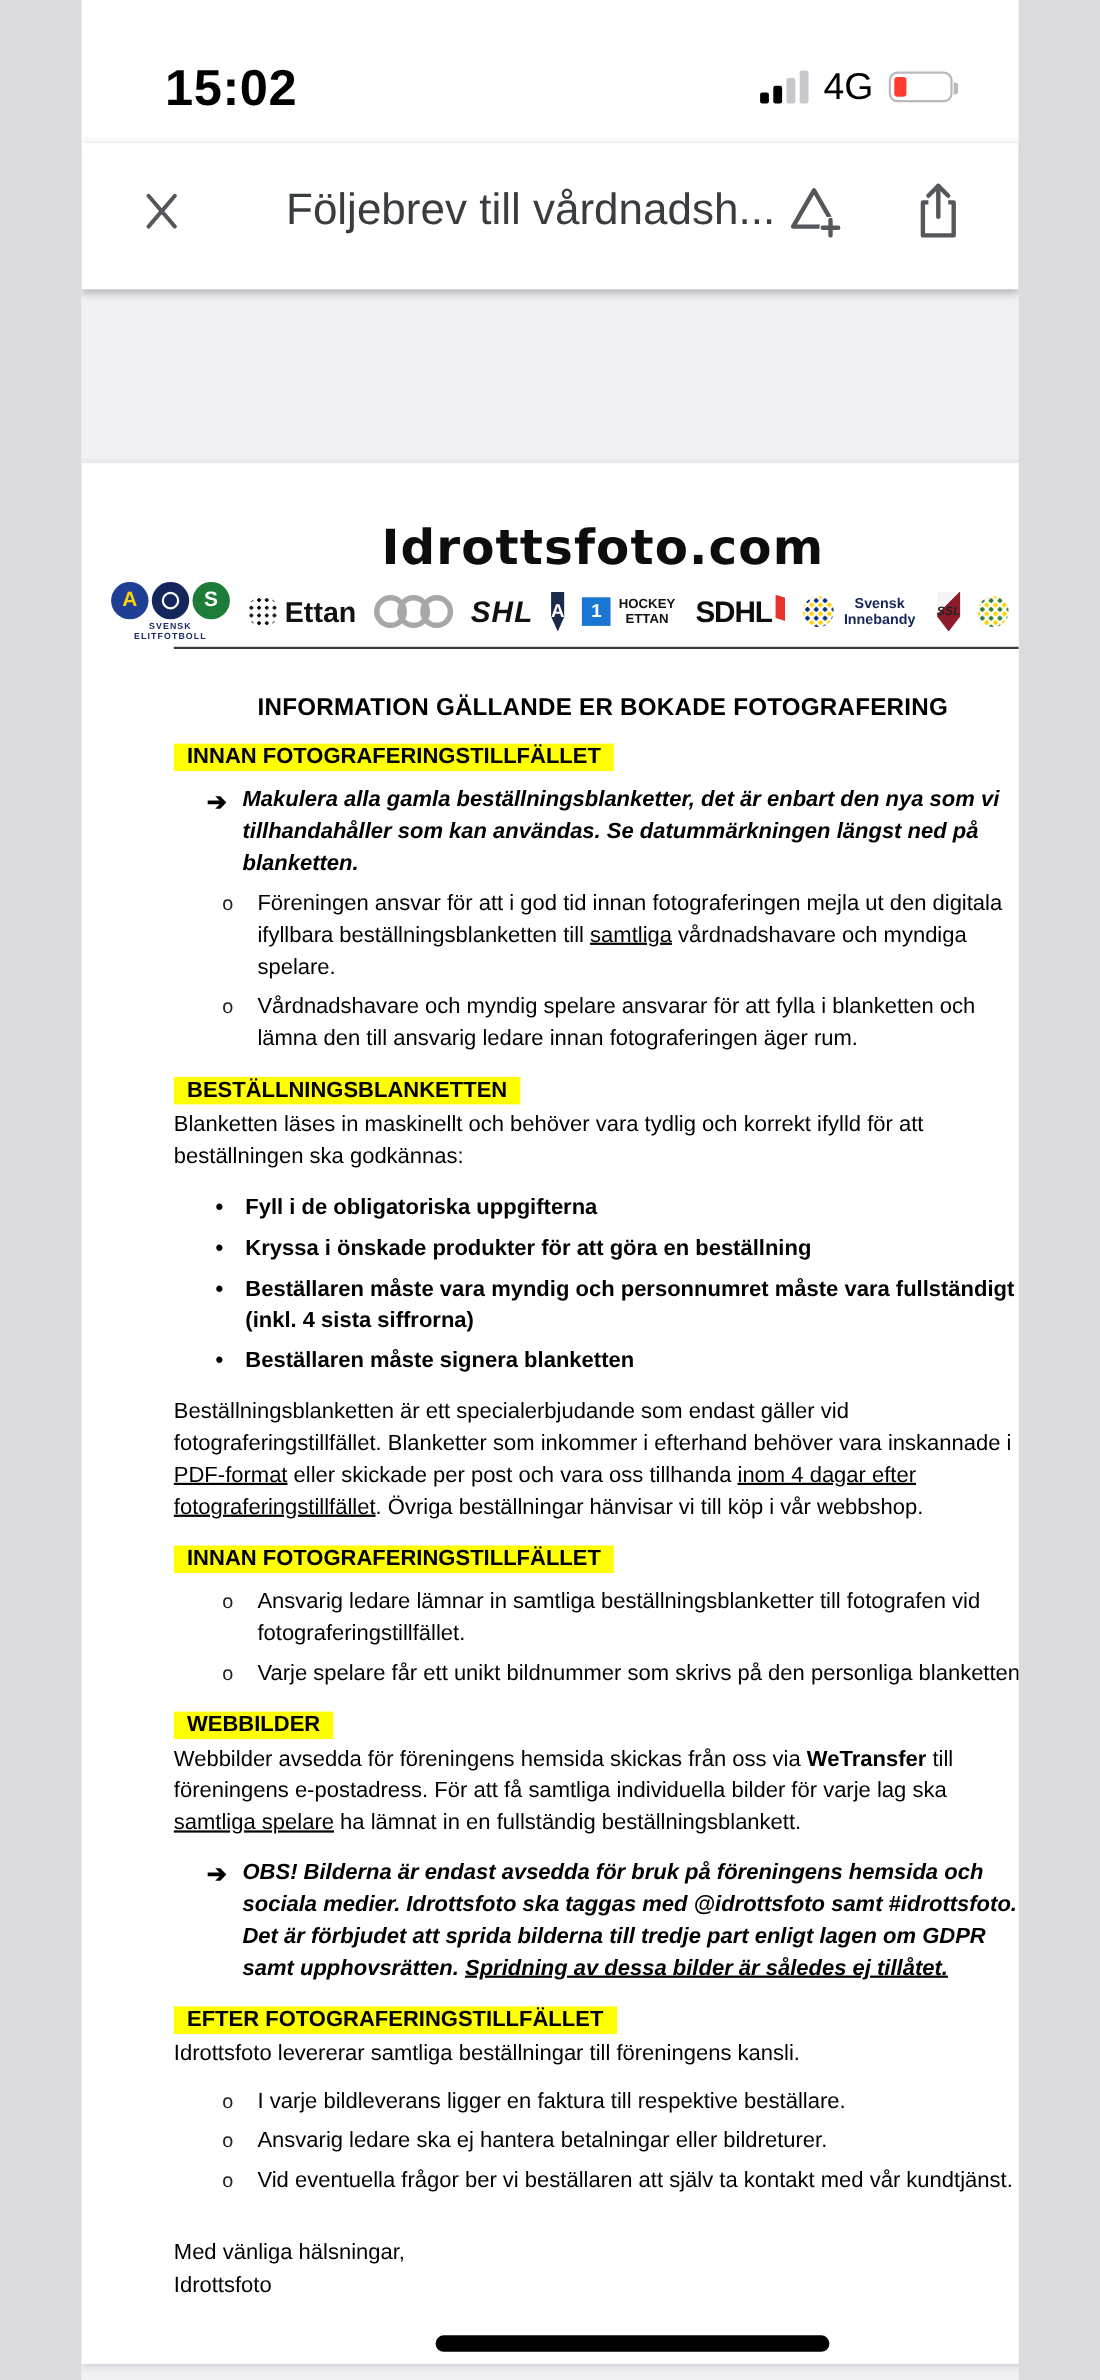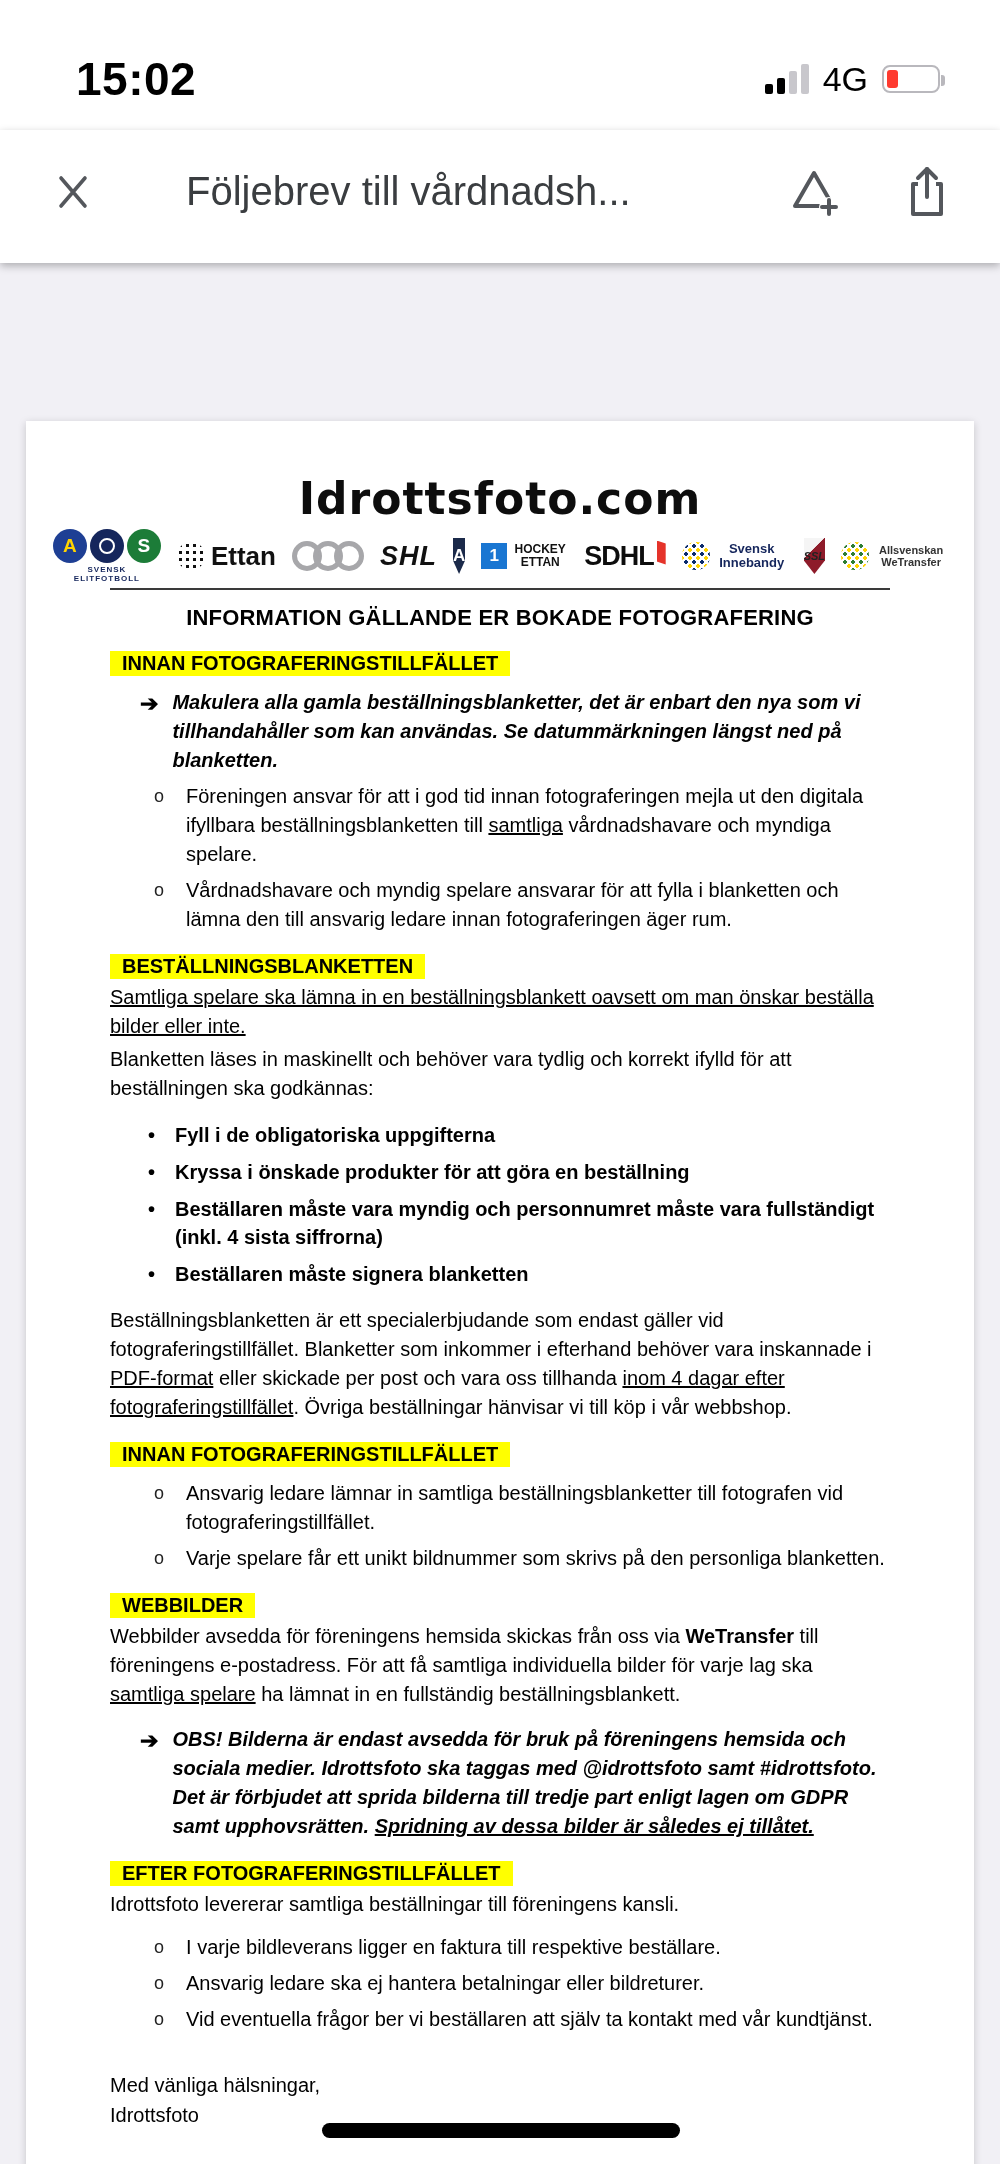--- a/index.html
+++ b/index.html
@@ -1,19 +1,19 @@
 <!DOCTYPE html>
 <html><head>
 <meta charset="utf-8">
 <style>
   * { margin:0; padding:0; box-sizing:border-box; }
   html,body { background:#dcdce0; }
   body { font-family:"Liberation Sans", sans-serif; }
 
-  .phone { position:relative; width:1000px; height:2164px; margin:0 auto;
+  .phone { position:relative; width:852px; height:2164px; margin:0 auto;
            background:#f1f0f5; overflow:hidden; }
 
   
   .status-bar { position:relative; height:130px; background:#ffffff;
                 display:flex; align-items:center; justify-content:space-between;
                 padding:28px 60px 0 76px; }
   .status-time { font-size:46px; font-weight:700; color:#000; letter-spacing:0.5px; }
   .status-right { display:flex; align-items:center; gap:14px; }
   .signal { display:flex; align-items:flex-end; gap:4px; height:30px; }
   .signal i { display:block; width:8px; border-radius:2px; background:#c8c7cc; }
@@ -86,21 +86,21 @@
   .sdhl-flag { width:9px; height:24px; background:#e5332a; margin-left:3px;
                clip-path:polygon(0 0,100% 12%,100% 100%,0 88%); }
   .ib { display:flex; align-items:center; gap:6px; }
   .ib-txt { font-size:13px; font-weight:700; color:#15265c; width:72px; line-height:1.1; }
   .ib-txt.small { font-size:11px; color:#333; }
 
   .rule { border:none; border-top:2px solid #3a3a3a; margin-top:8px; }
 
   
   .doc-heading { text-align:center; font-weight:700; font-size:22px;
-                 margin-top:15px; letter-spacing:0.2px; }
+                 margin-top:40px; letter-spacing:0.2px; }
   .sec-title { display:inline-block; background:#ffff00; font-weight:700;
                font-size:20px; padding:1px 12px; margin-top:20px; }
   .para { font-size:20px; line-height:1.45; margin-top:10px; }
   .li-arrow { display:flex; gap:14px; margin:12px 0 0 30px; font-size:20px;
               line-height:1.45; }
   .li-arrow .glyph { font-weight:800; font-size:22px; flex:none; }
   .li-arrow .txt { font-weight:700; font-style:italic; }
   .li-o { display:flex; gap:22px; margin:7px 0 0 44px; font-size:20px; line-height:1.45; }
   .li-o .glyph { flex:none; font-size:18px; line-height:1.6; color:#222; }
   .li-dot { display:flex; gap:20px; margin:9px 0 0 38px; font-size:20px;
@@ -222,21 +222,20 @@
           <span><span>Föreningen ansvar för att i god tid innan fotograferingen mejla ut den digitala ifyllbara beställningsblanketten till </span><span style="text-decoration: underline;">samtliga</span><span> vårdnadshavare och myndiga spelare.</span></span>
         </div>
         <div class="li-o">
           <span class="glyph">o</span>
           <span><span>Vårdnadshavare och myndig spelare ansvarar för att fylla i blanketten och lämna den till ansvarig ledare innan fotograferingen äger rum.</span></span>
         </div>
       </div>
 
       <div>
         <span class="sec-title">BESTÄLLNINGSBLANKETTEN</span>
-        <div class="para tight"><span style="text-decoration: underline;">Samtliga spelare ska lämna in en beställningsblankett oavsett om man önskar beställa bilder eller inte.</span></div>
         <div class="para tight"><span>Blanketten läses in maskinellt och behöver vara tydlig och korrekt ifylld för att beställningen ska godkännas:</span></div>
         <div class="li-dot" style="margin-top:18px;">
           <span class="glyph">•</span>
           <span>Fyll i de obligatoriska uppgifterna</span>
         </div>
         <div class="li-dot">
           <span class="glyph">•</span>
           <span>Kryssa i önskade produkter för att göra en beställning</span>
         </div>
         <div class="li-dot">

